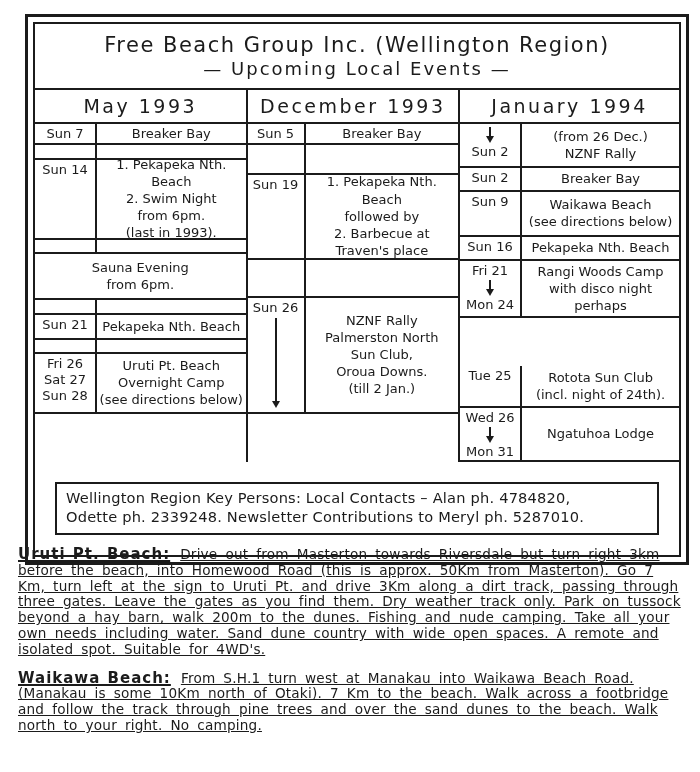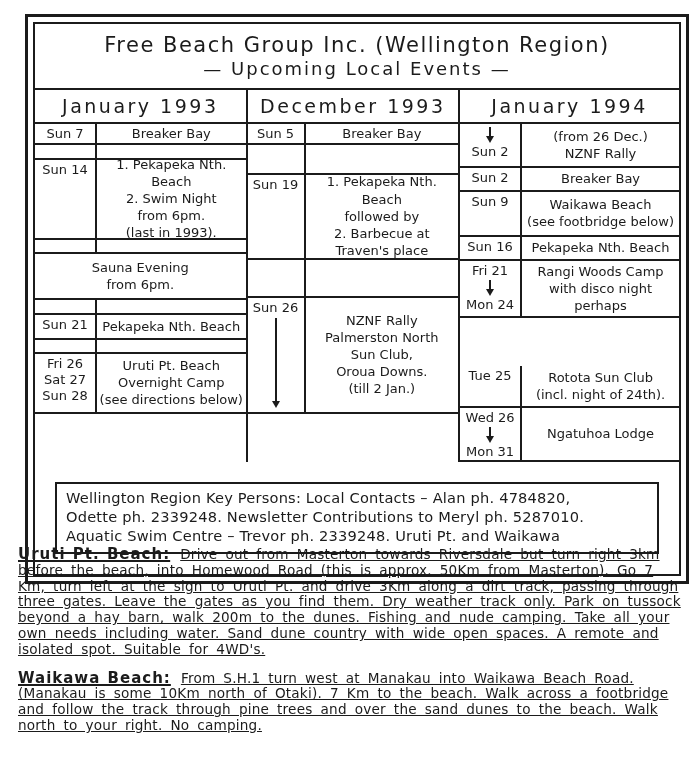--- a/index.html
+++ b/index.html
@@ -90,21 +90,21 @@
   <div class="outer-frame">
     <div class="inner-frame">
 
       <div class="title-block">
         <div class="title-line1">Free Beach Group Inc. (Wellington Region)</div>
         <div class="title-line2">— Upcoming Local Events —</div>
       </div>
 
       <div class="months" id="months">
           <div class="month-col">
-            <div class="month-header">January 1993</div>
+            <div class="month-header">May 1993</div>
             <div class="event-row" style="height: 21px;">
               <div class="date-cell">
                 <span class="date-label">Sun 7</span>
               </div>
               <div class="event-cell">
                 <span class="event-text">Breaker Bay</span>
               </div>
             </div>
             <div class="event-row" style="height: 15px;">
               <div class="date-cell"></div>
@@ -240,21 +240,21 @@
               <div class="event-cell">
                 <span class="event-text">Breaker Bay</span>
               </div>
             </div>
             <div class="event-row" style="height: 45px;">
               <div class="date-cell">
                 <span class="date-label">Sun 9</span>
               </div>
               <div class="event-cell">
                 <span class="event-text">Waikawa Beach
-(see footbridge below)</span>
+(see directions below)</span>
               </div>
             </div>
             <div class="event-row" style="height: 24px;">
               <div class="date-cell">
                 <span class="date-label">Sun 16</span>
               </div>
               <div class="event-cell">
                 <span class="event-text">Pekapeka Nth. Beach</span>
               </div>
             </div>
@@ -294,21 +294,20 @@
               <div class="event-cell">
                 <span class="event-text">Ngatuhoa Lodge</span>
               </div>
             </div>
           </div>
         </div>
 
       <div class="key-box">
         <div class="key-line">Wellington Region Key Persons: Local Contacts – Alan ph. 4784820,</div>
         <div class="key-line">Odette ph. 2339248. Newsletter Contributions to Meryl ph. 5287010.</div>
-        <div class="key-line">Aquatic Swim Centre – Trevor ph. 2339248. Uruti Pt. and Waikawa</div>
       </div>
 
     </div>
   </div>
 
   <div class="paras">
     <div class="para">
       <span class="para-heading">Uruti Pt. Beach:</span><span class="para-body">Drive out from Masterton towards Riversdale but turn right 3km before the beach, into Homewood Road (this is approx. 50Km from Masterton). Go 7 Km, turn left at the sign to Uruti Pt. and drive 3Km along a dirt track, passing through three gates. Leave the gates as you find them. Dry weather track only. Park on tussock beyond a hay barn, walk 200m to the dunes. Fishing and nude camping. Take all your own needs including water. Sand dune country with wide open spaces. A remote and isolated spot. Suitable for 4WD's.</span>
     </div>
     <div class="para">

